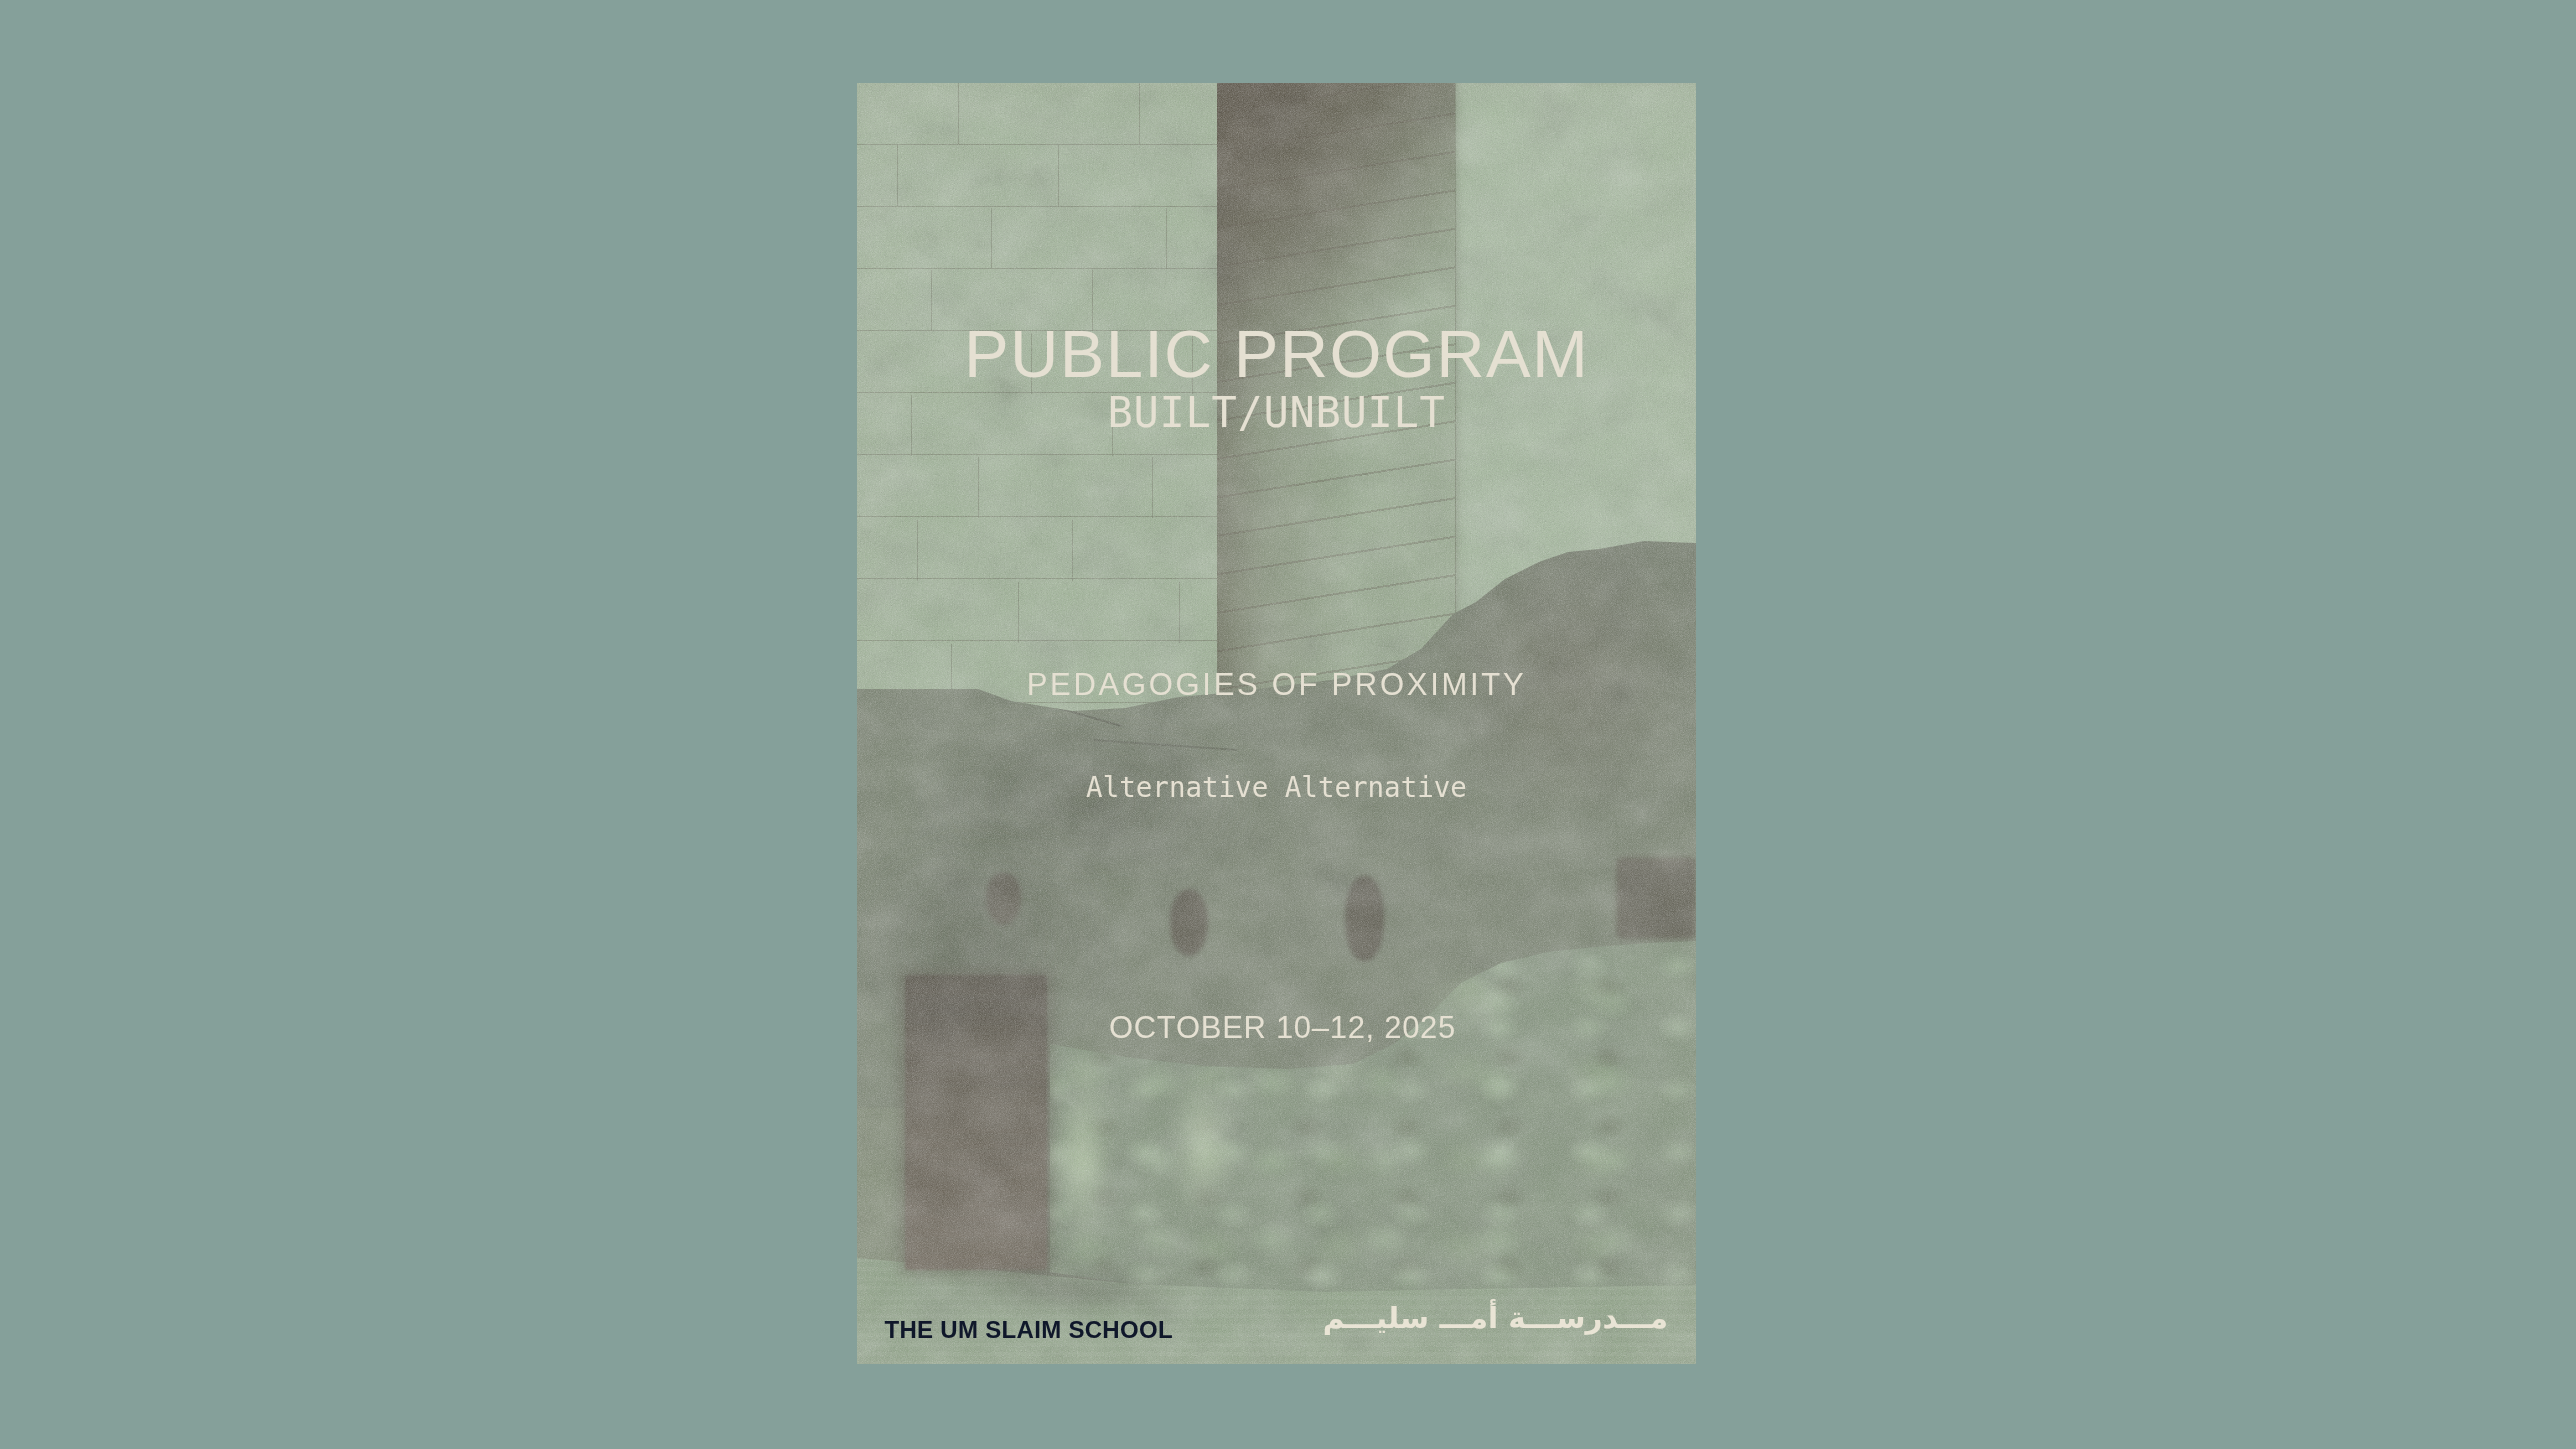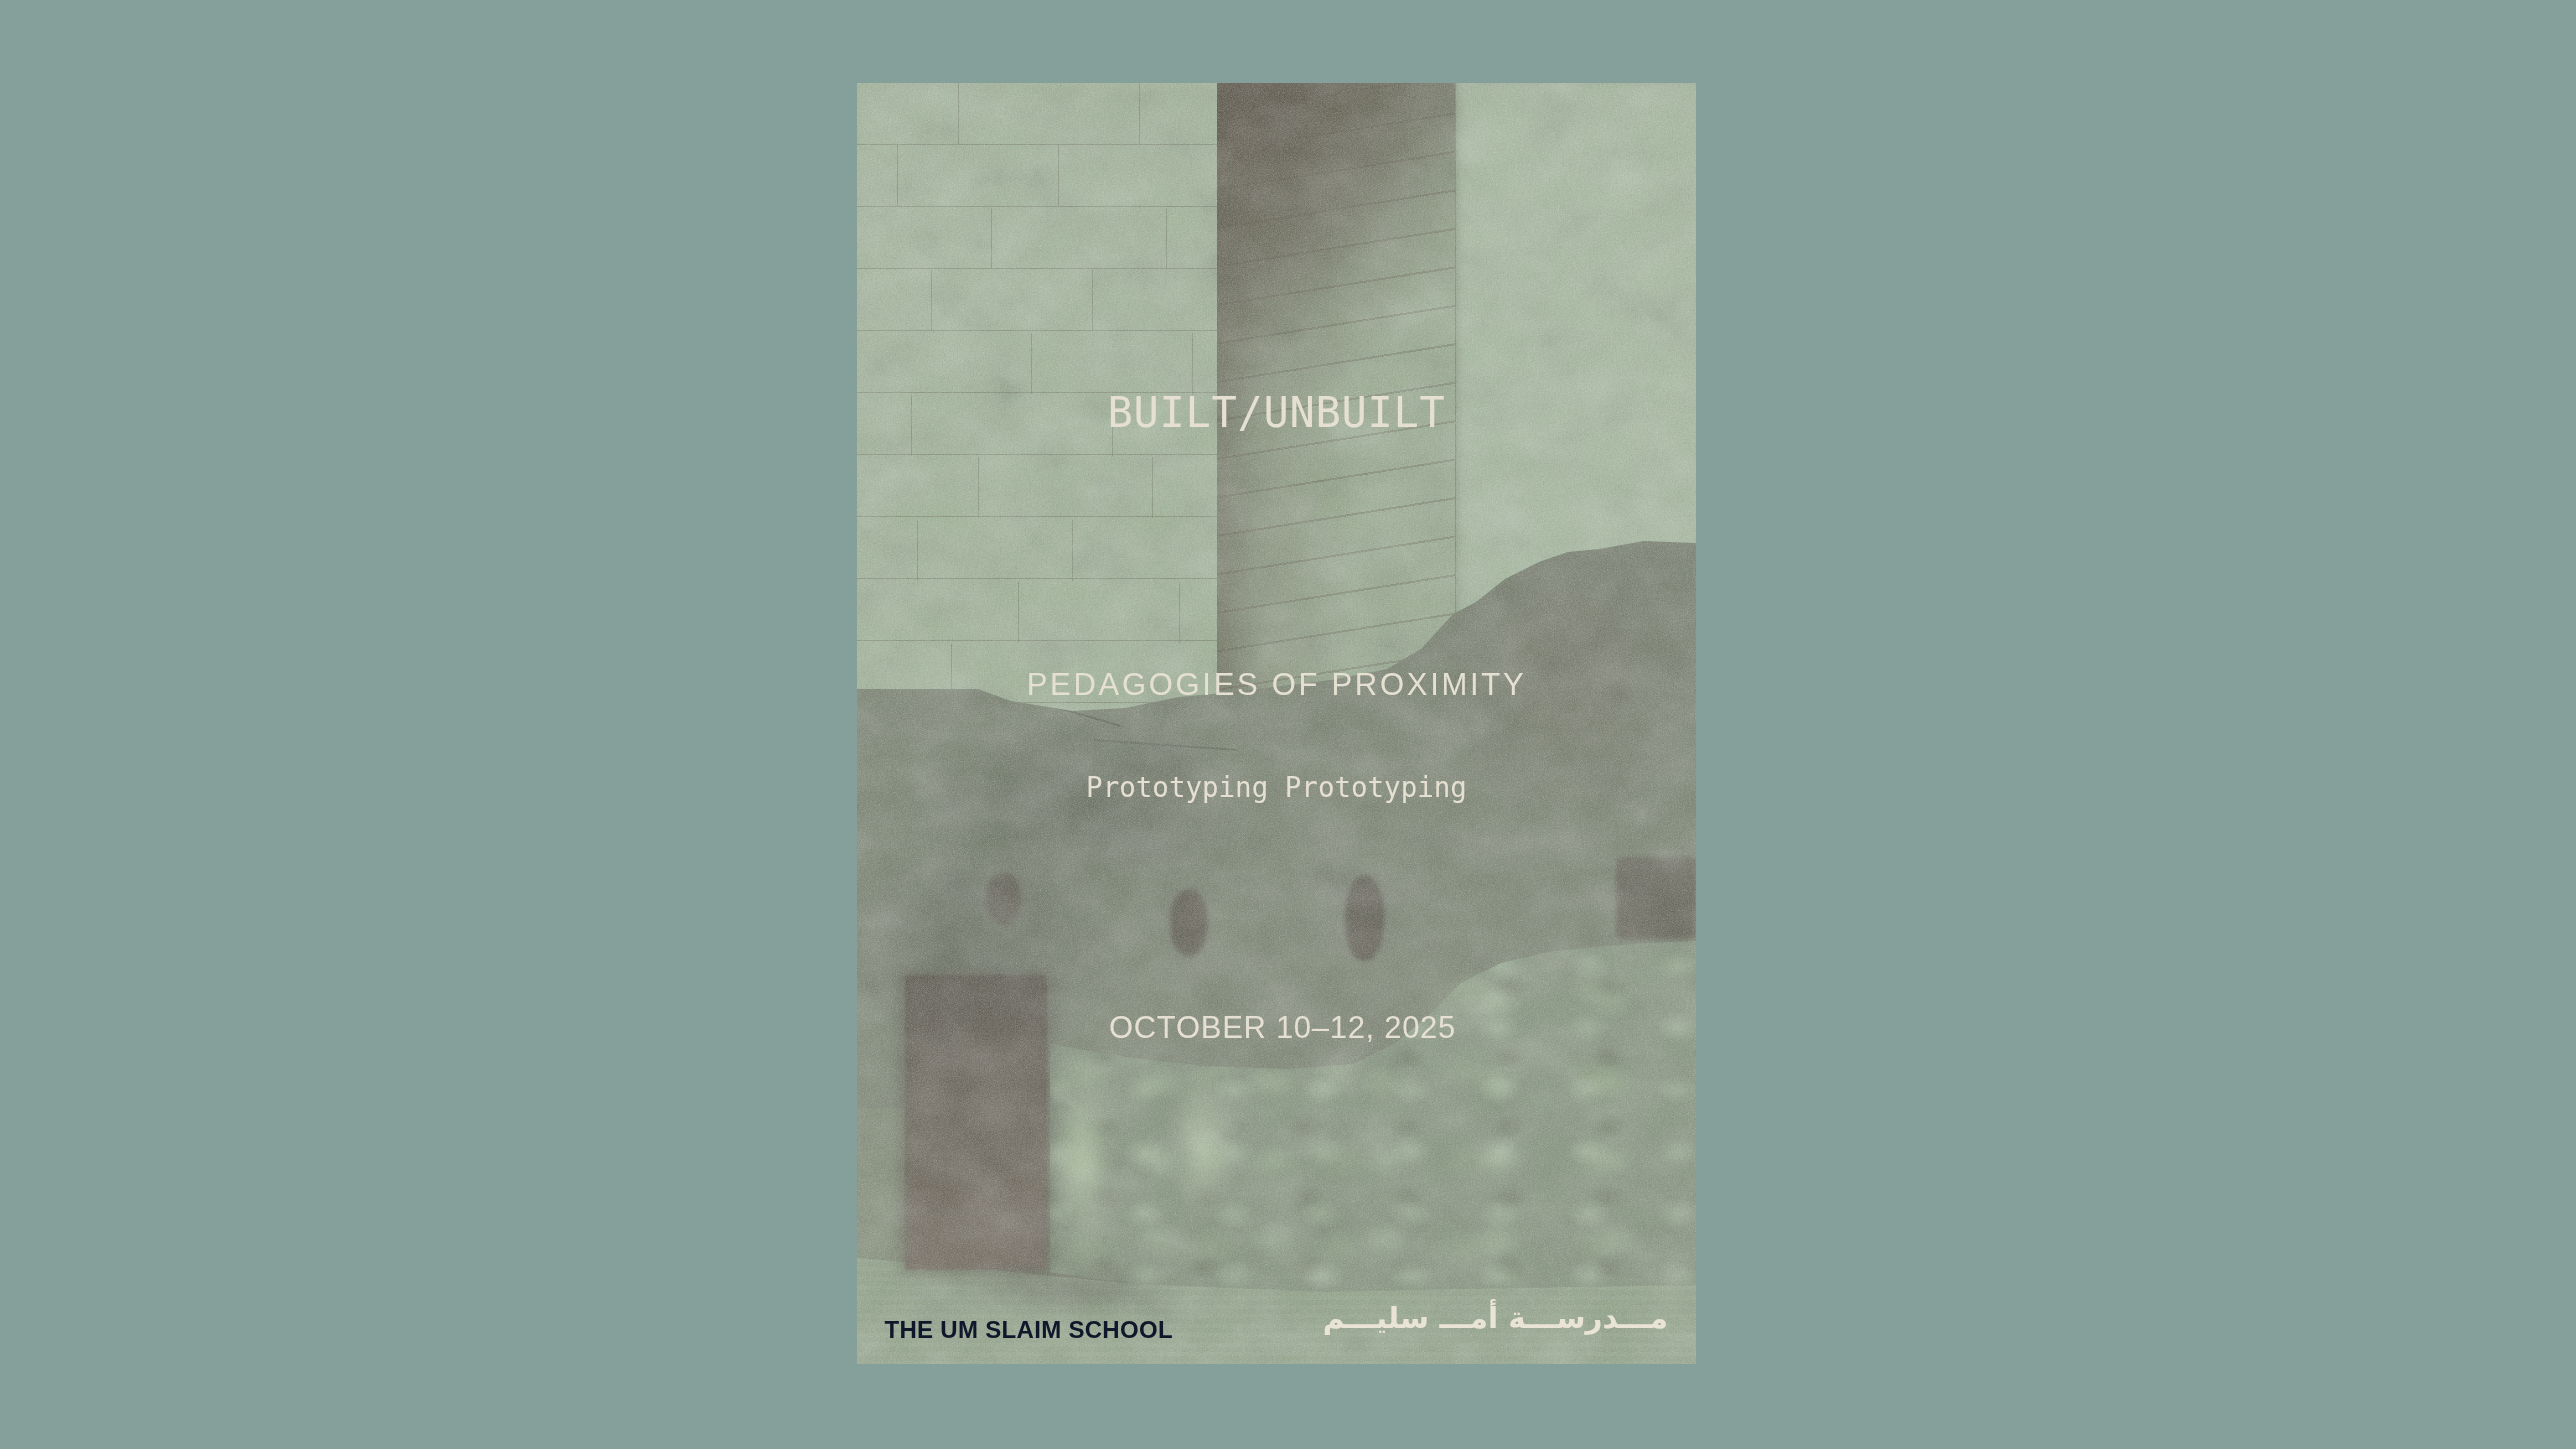--- a/index.html
+++ b/index.html
@@ -154,25 +154,26 @@
         </filter>
         <filter id="gblotch" x="0%" y="0%" width="100%" height="100%">
           <feTurbulence type="fractalNoise" baseFrequency="0.012 0.016" numOctaves="3" seed="8" stitchTiles="stitch"></feTurbulence>
           <feColorMatrix type="saturate" values="0"></feColorMatrix>
         </filter>
       </defs>
       <rect class="g1" width="1251" height="1910" filter="url(#gfine)"></rect>
       <rect class="g2" width="1251" height="1910" filter="url(#gblotch)"></rect>
     </svg>
 
+    <div class="txt title">PUBLIC PROGRAM</div>
     <div class="txt subtitle">BUILT/UNBUILT</div>
     <div class="txt heading2">
       <div>PEDAGOGIES OF PROXIMITY</div>
     </div>
     <div class="txt subheading2">
-      <div>Prototyping Prototyping</div>
+      <div>Alternative Alternative</div>
     </div>
     <div class="txt dates">OCTOBER 10–12, 2025</div>
     <div class="footer-en">THE UM SLAIM SCHOOL</div>
     <div class="footer-ar">مـــدرســـة أمـــ سليـــم</div>
   </div>
 </div>
 
 
 </body></html>

